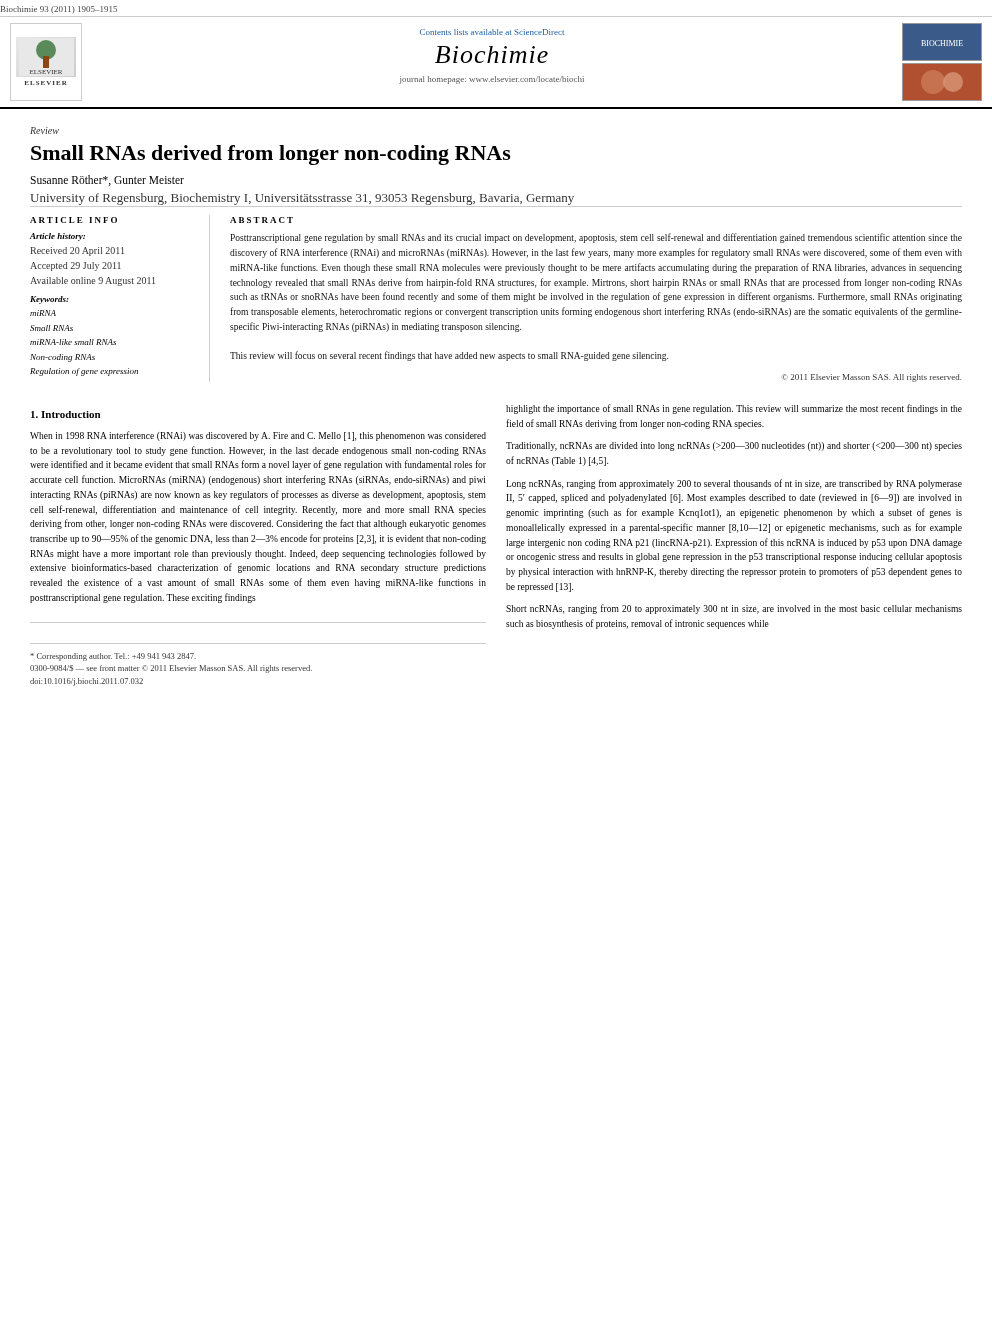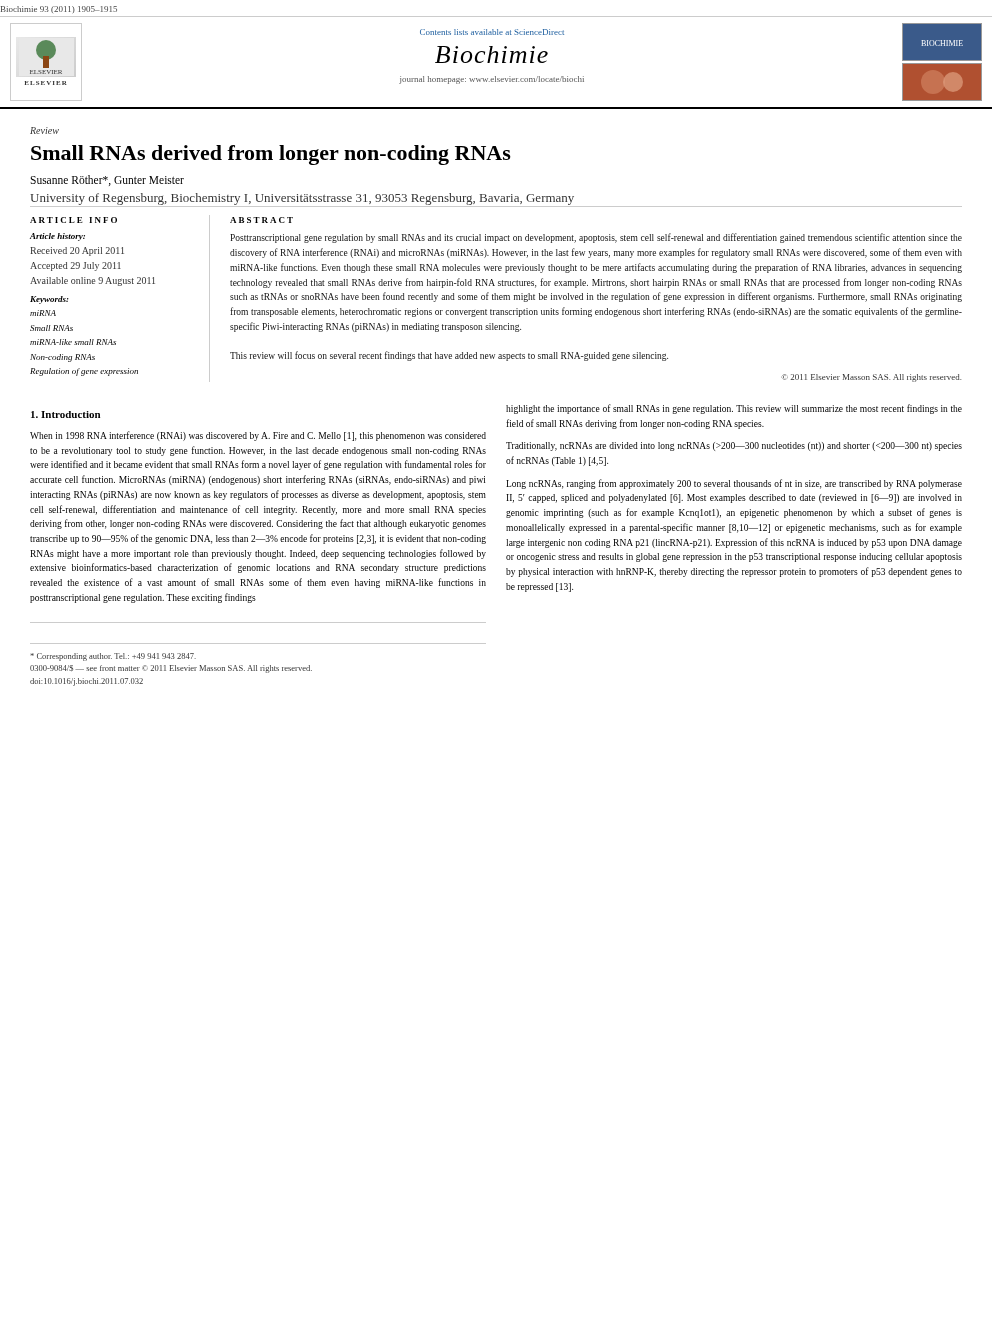--- a/index.html
+++ b/index.html
@@ -345,17 +345,18 @@
         <div class="footnote-line">0300-9084/$ — see front matter © 2011 Elsevier Masson SAS. All rights reserved.</div>
         <div class="footnote-line">doi:10.1016/j.biochi.2011.07.032</div>
       </div>
     </div>
 
     <div class="body-col">
       <div class="body-text">highlight the importance of small RNAs in gene regulation. This review will summarize the most recent findings in the field of small RNAs deriving from longer non-coding RNA species.</div>
 
       <div class="body-text">Traditionally, ncRNAs are divided into long ncRNAs (&gt;200—300 nucleotides (nt)) and shorter (&lt;200—300 nt) species of ncRNAs (Table 1) [4,5].</div>
       <div class="body-text">Long ncRNAs, ranging from approximately 200 to several thousands of nt in size, are transcribed by RNA polymerase II, 5′ capped, spliced and polyadenylated [6]. Most examples described to date (reviewed in [6—9]) are involved in genomic imprinting (such as for example Kcnq1ot1), an epigenetic phenomenon by which a subset of genes is monoallelically expressed in a parental-specific manner [8,10—12] or epigenetic mechanisms, such as for example large intergenic non coding RNA p21 (lincRNA-p21). Expression of this ncRNA is induced by p53 upon DNA damage or oncogenic stress and results in global gene repression in the p53 transcriptional response inducing cellular apoptosis by physical interaction with hnRNP-K, thereby directing the repressor protein to promoters of p53 dependent genes to be repressed [13].</div>
+      <div class="body-text">Short ncRNAs, ranging from 20 to approximately 300 nt in size, are involved in the most basic cellular mechanisms such as biosynthesis of proteins, removal of intronic sequences while</div>
     </div>
 
   </div>
 
 </div>
 
 </body></html>

